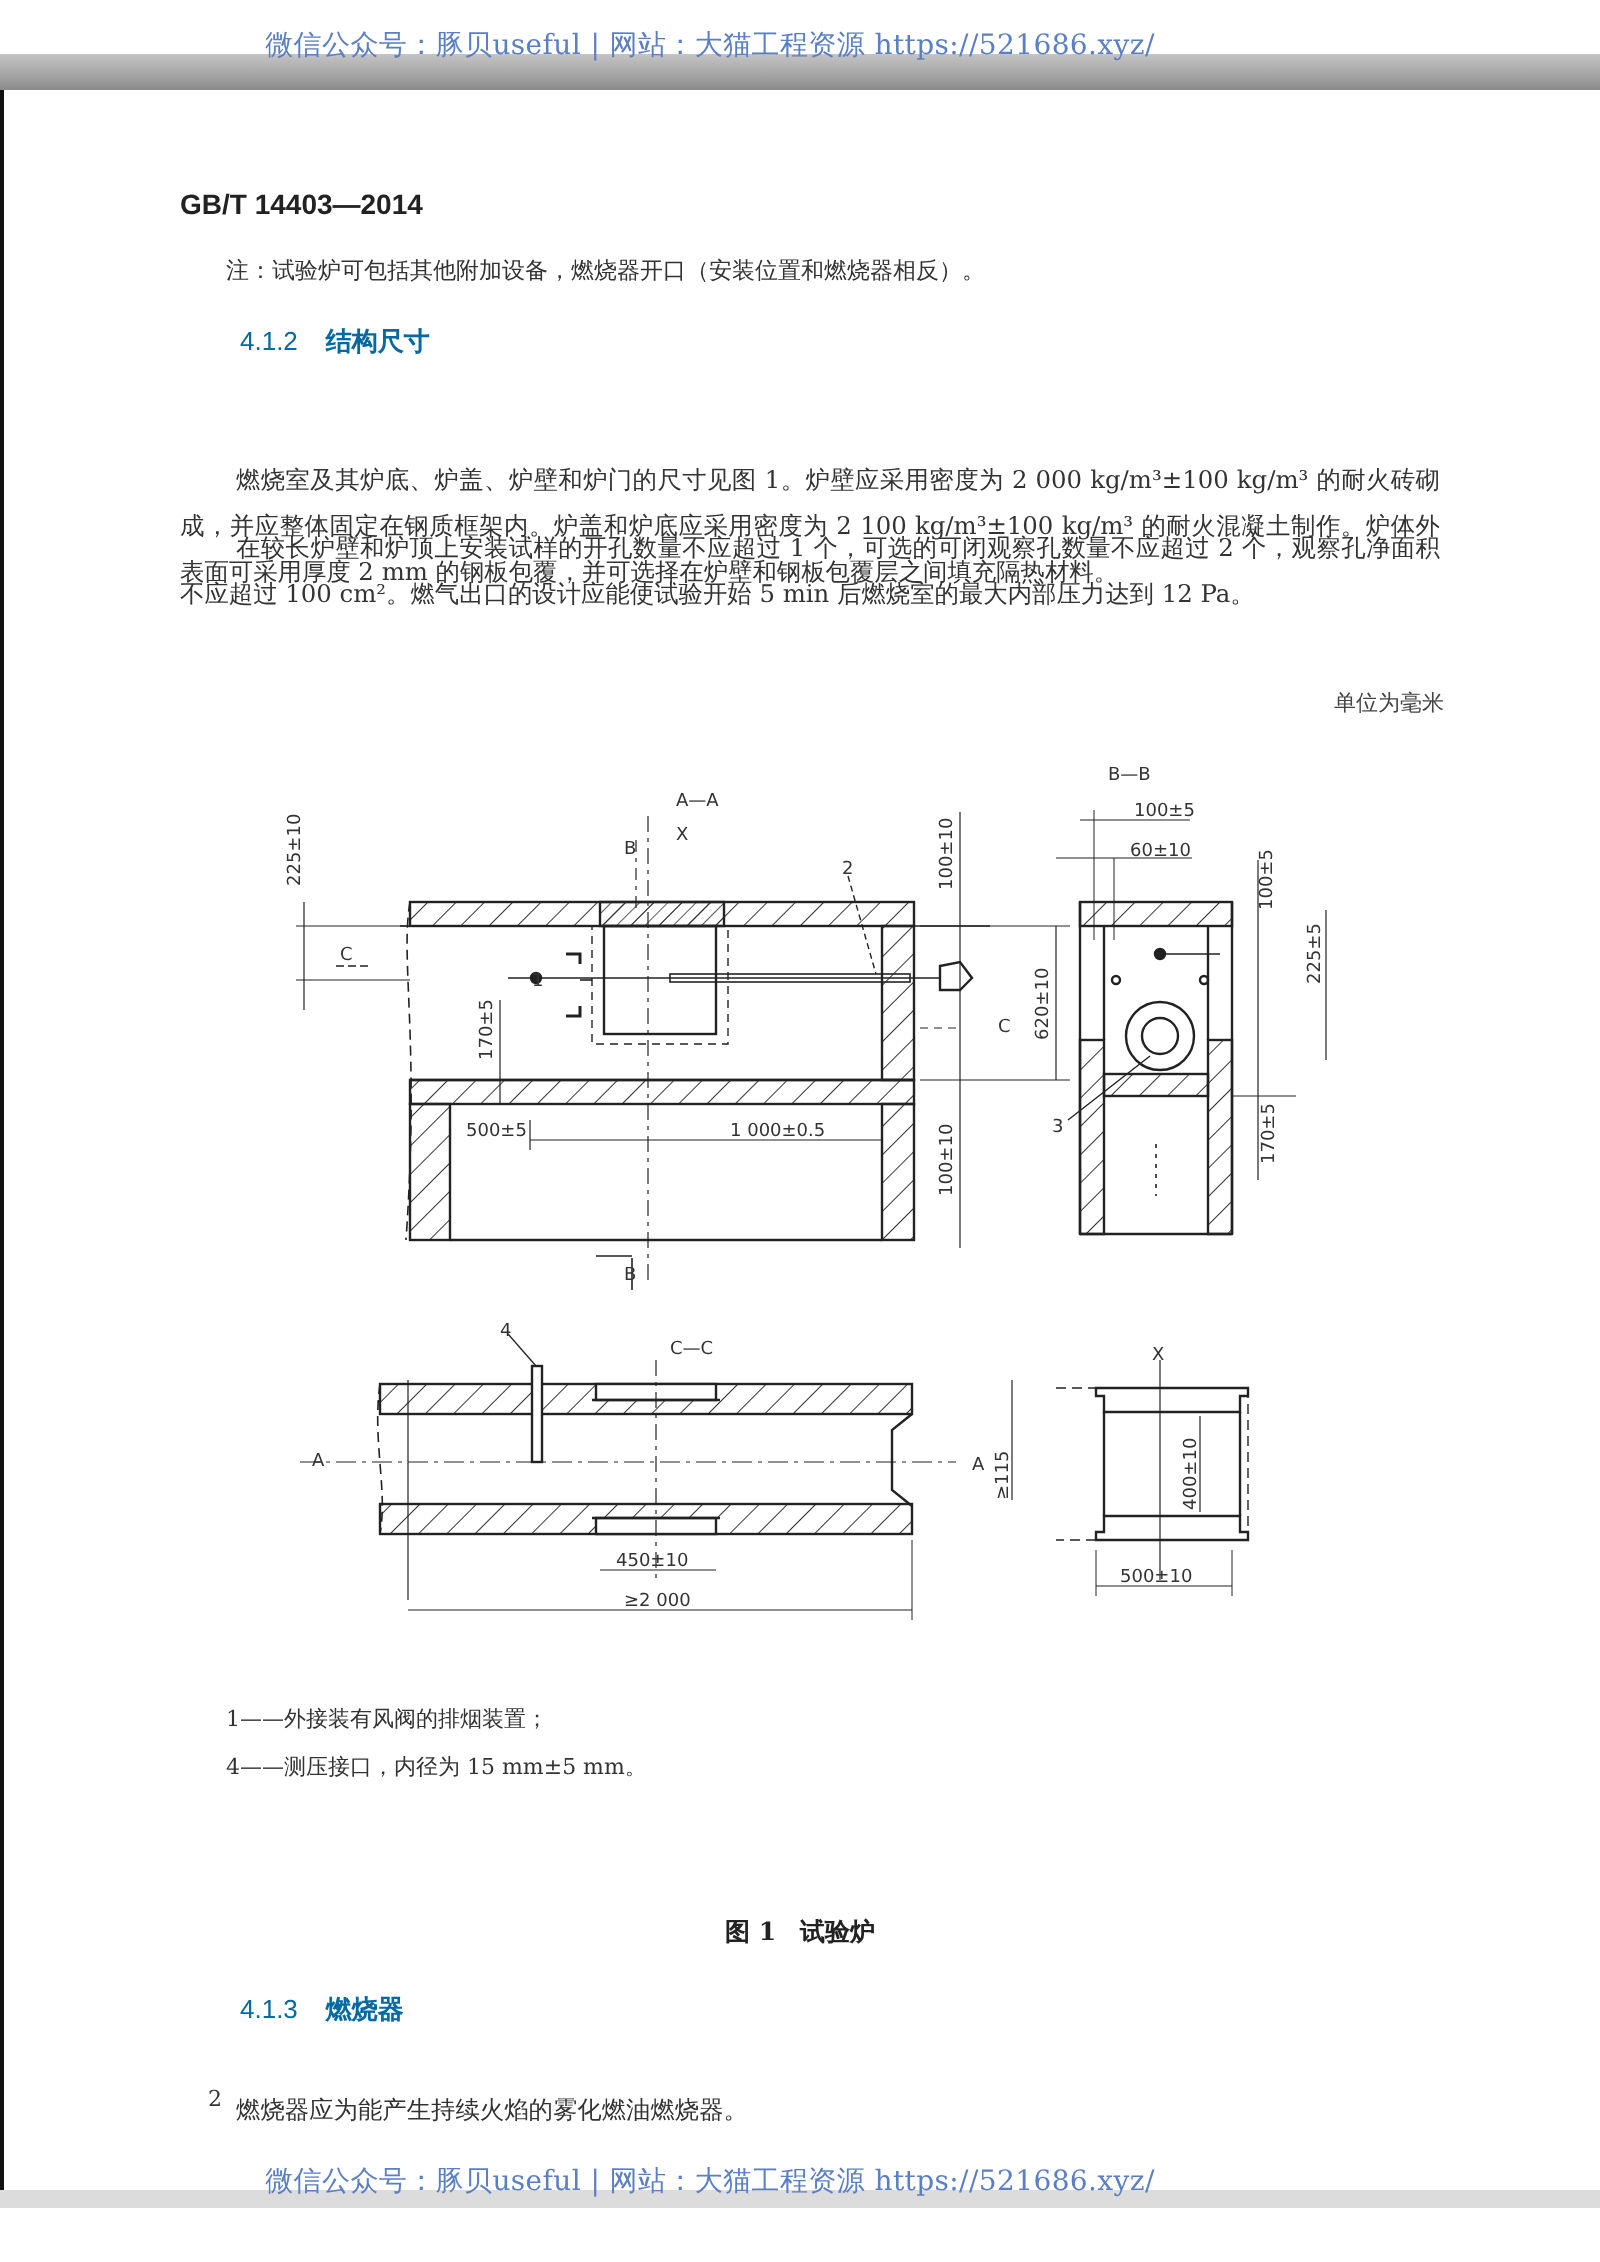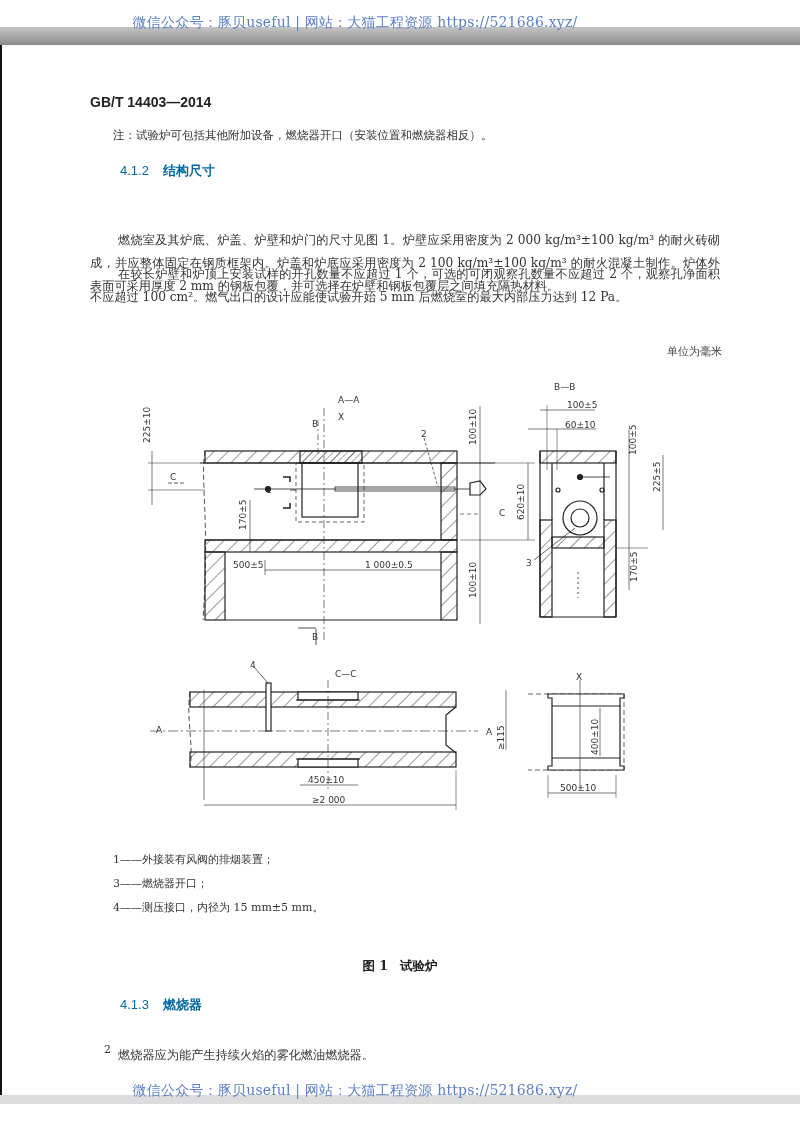--- a/index.html
+++ b/index.html
@@ -192,21 +192,20 @@
     <text transform="translate(636,455) rotate(-90)">100±5</text>
     <text transform="translate(660,492) rotate(-90)">225±5</text>
     <text transform="translate(637,582) rotate(-90)">170±5</text>
     <text transform="translate(504,750) rotate(-90)">≥115</text>
     <text transform="translate(598,755) rotate(-90)">400±10</text>
   </g>
 </svg>
 
 <div class="legend">
   <div>1——外接装有风阀的排烟装置；</div>
-  <div>3——燃烧器开口；</div>
   <div>4——测压接口，内径为 15 mm±5 mm。</div>
 </div>
 
 <div class="fig-cap">
   <span>图 1</span><span>试验炉</span>
 </div>
 
 <div class="h3" style="top:996px;">
   <span class="num">4.1.3</span><span class="t">燃烧器</span>
 </div>

